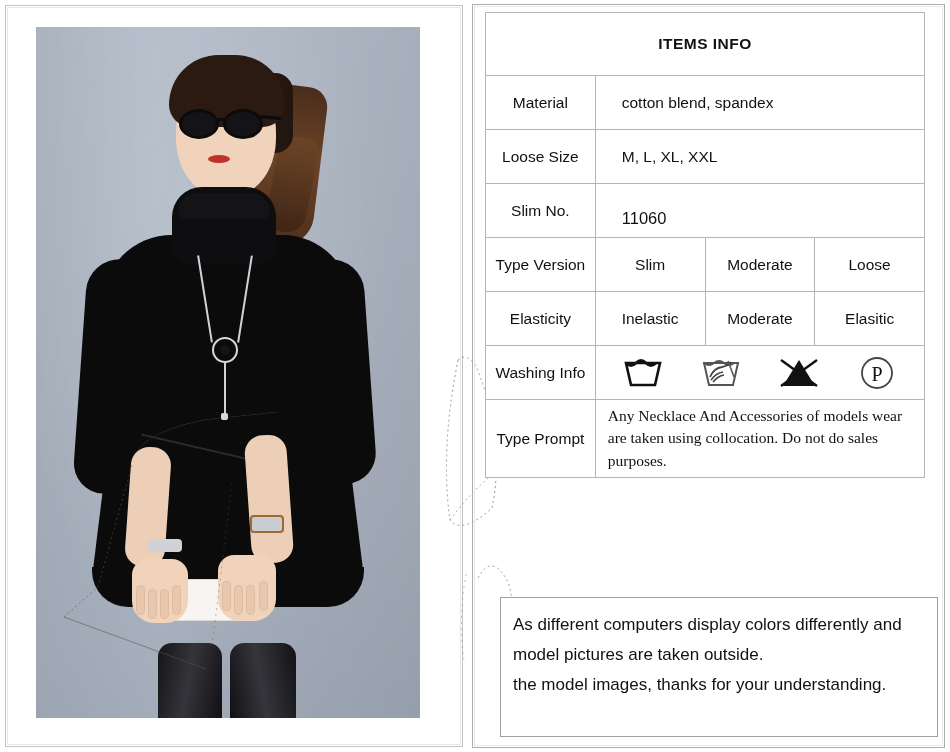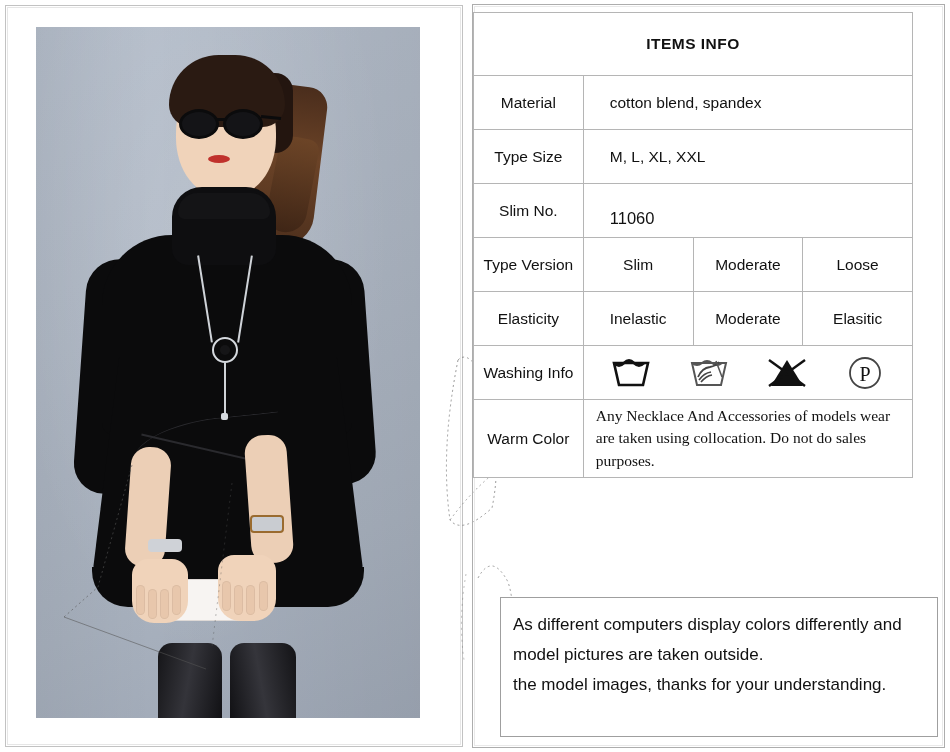--- a/index.html
+++ b/index.html
@@ -85,21 +85,21 @@
      background:linear-gradient(100deg,#151518,#34343a 45%,#0d0d10);border-radius:14px;}
   #legging-r{left:194px;top:616px;width:66px;height:102px;
      background:linear-gradient(80deg,#0d0d10,#35353b 50%,#131316);border-radius:14px;}
   #skirt-hem{left:56px;top:540px;width:272px;height:40px;background:#0b0b0c;
      border-radius:0 0 36px 36px;}
 
   
   .sketch{position:absolute;pointer-events:none;}
 
   
-  #info-table{position:absolute;left:473px;top:12px;width:440px;
+  #info-table{position:absolute;left:485px;top:12px;width:440px;
               border-collapse:collapse;table-layout:fixed;}
   #info-table td{border:1px solid #b5b5b5;padding:0;background:#fff;
      font-size:15.5px;color:#111;vertical-align:middle;}
   .title-cell{height:62px;text-align:center;font-size:30px;font-weight:bold;
      letter-spacing:.5px;color:#000;}
   .lbl{width:129px;height:53px;text-align:center;font-size:15px;color:#1a1a1a;}
   .val{padding-left:26px !important;font-size:16.5px;}
   .opt{height:53px;text-align:center;font-size:16.5px;}
   .opt.sel{background:#000;color:#fff;border-color:#000;}
   .wash-cell{height:53px;padding:0 8px !important;}
@@ -198,21 +198,21 @@
         <td class="title-cell" colspan="4">ITEMS INFO</td>
       </tr>
 
       <tr>
         <td class="lbl">Material</td>
         <td class="val" colspan="3">cotton blend, spandex</td>
       </tr>
 
 
       <tr>
-        <td class="lbl">Type Size</td>
+        <td class="lbl">Loose Size</td>
         <td class="val" colspan="3">M, L, XL, XXL</td>
       </tr>
 
       <tr>
         <td class="lbl">Slim No.</td>
         <td colspan="3">
           <div id="item-no-val">11060</div>
         </td>
       </tr>
 
@@ -254,21 +254,21 @@
             </svg>
             <svg width="46" height="36" viewBox="0 0 46 36">
               <circle cx="23" cy="18" r="15" fill="none" stroke="#444" stroke-width="1.8"></circle>
               <text x="23" y="26" text-anchor="middle" font-family="Liberation Serif, serif" font-size="20" fill="#111">P</text>
             </svg>
           </div>
         </td>
       </tr>
 
       <tr>
-        <td class="lbl">Warm Color</td>
+        <td class="lbl">Type Prompt</td>
         <td class="prompt-cell" colspan="3">Any Necklace And Accessories of models wear are taken using collocation. Do not do sales purposes.</td>
       </tr>
     </tbody>
   </table>
 
   <div id="disclaimer">
     <div>As different computers display colors differently and</div>
     <div>model pictures are taken outside.</div>
     <div>the model images, thanks for your understanding.</div>
   </div>

